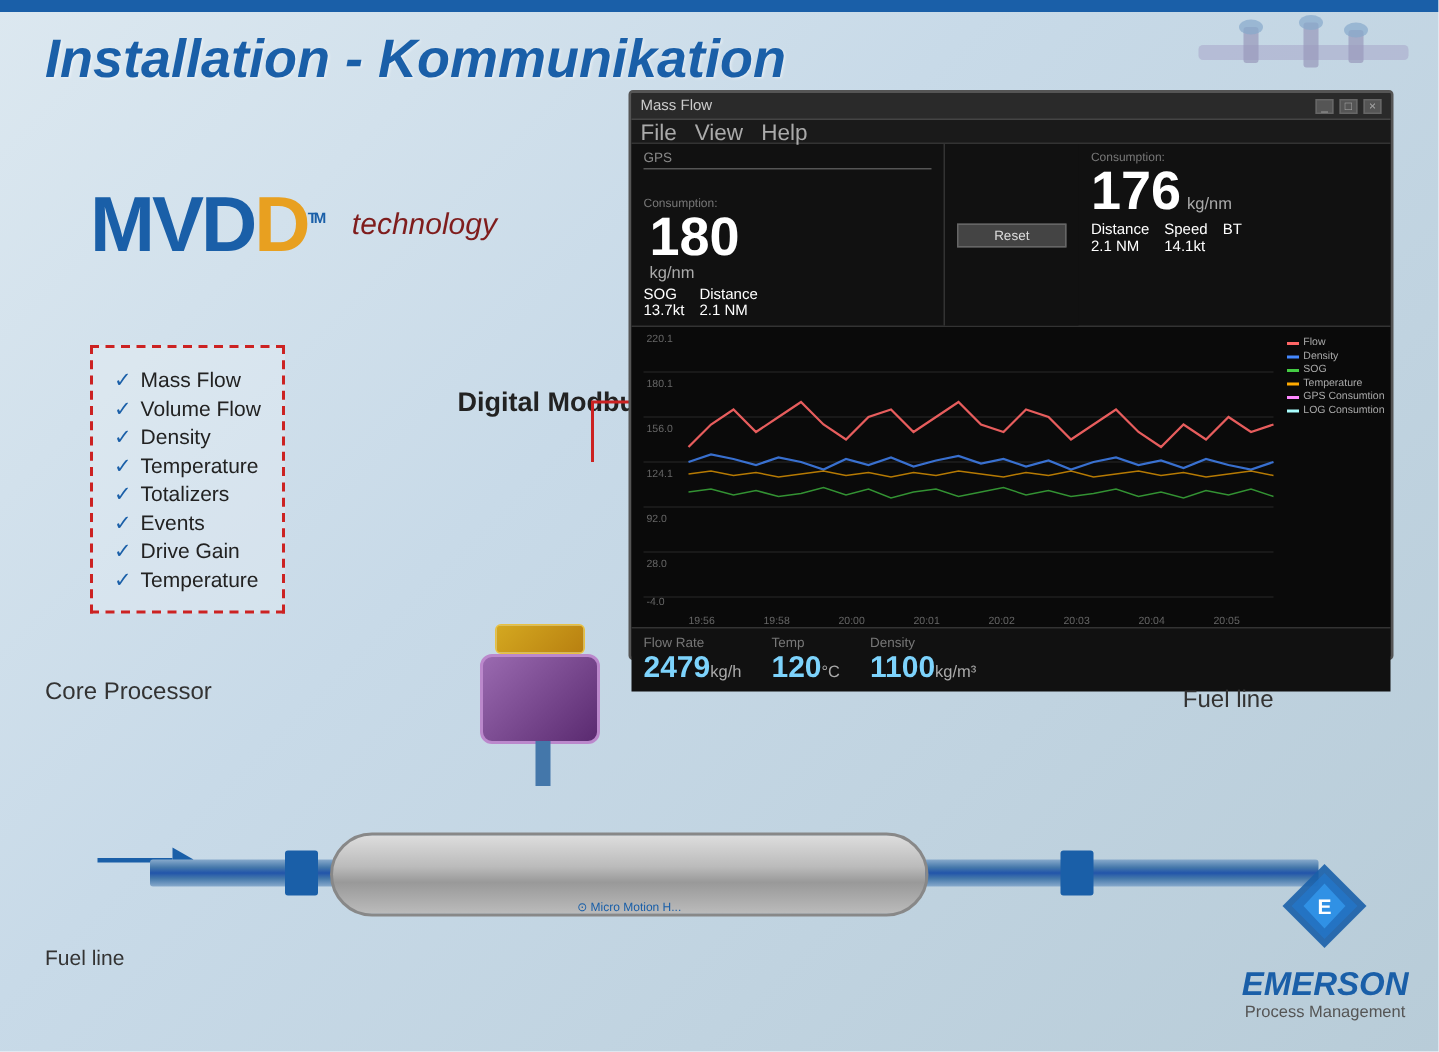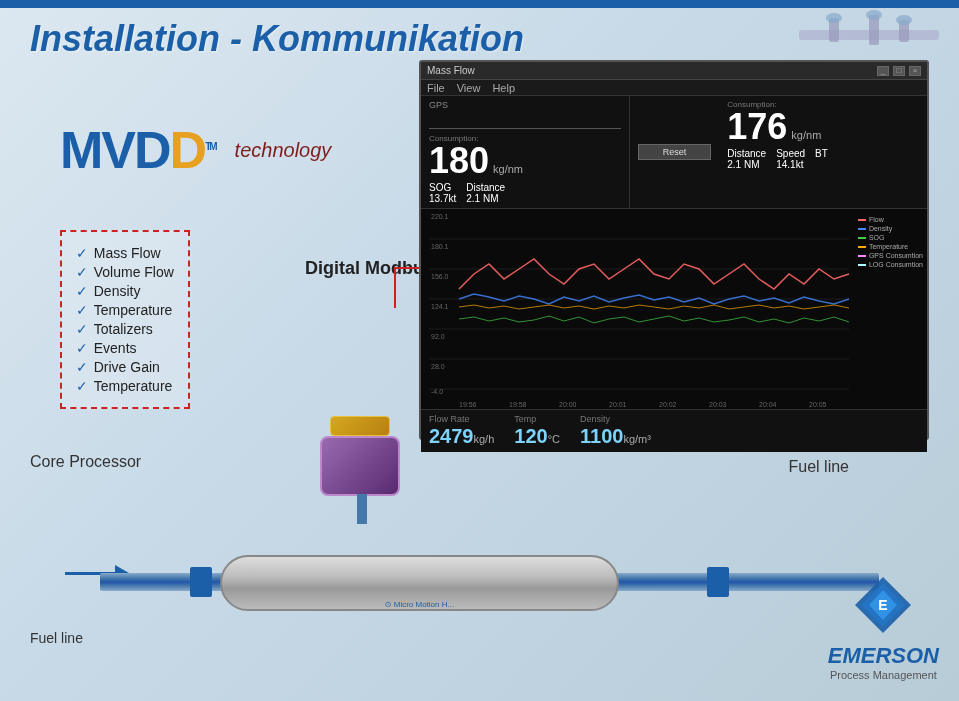--- a/index.html
+++ b/index.html
@@ -144,23 +144,23 @@
       color: #aaa;
       display: flex;
       align-items: center;
       justify-content: center;
       cursor: pointer;
     }
     .monitor-menu {
       background: #1a1a1a;
       height: 16px;
       display: flex;
-      align-items: center;
+      align-items: flex-start;
       padding: 0 6px;
-      font-size: 11px;
+      font-size: 15px;
       color: #aaa;
       gap: 12px;
       border-bottom: 1px solid #333;
     }
 
     
     .data-panels {
       display: flex;
       background: #111;
       border-bottom: 1px solid #333;
@@ -168,22 +168,22 @@
     .data-panel {
       flex: 1;
       padding: 4px 8px;
       border-right: 1px solid #333;
     }
     .data-panel:last-child { border-right: none; }
     .panel-title {
       font-size: 9px;
       color: #888;
       border-bottom: 1px solid #555;
-      padding-bottom: 18px;
-      margin-bottom: 5px;
+      padding-bottom: 2px;
+      margin-bottom: 18px;
     }
     .panel-label {
       font-size: 8px;
       color: #777;
     }
     .panel-big-num {
       font-size: 36px;
       font-weight: bold;
       color: #fff;
       line-height: 1;
@@ -514,21 +514,21 @@
     <span>File</span>
     <span>View</span>
     <span>Help</span>
   </div>
 
   <div class="data-panels">
 
     <div class="data-panel">
       <div class="panel-title">GPS</div>
       <div class="panel-label">Consumption:</div>
-      <div style="display:flex;align-items:baseline;">
+      <div style="display:flex;align-items:baseline;flex-direction:column;">
         <span class="panel-big-num">180</span>
         <span class="panel-unit">kg/nm</span>
       </div>
       <div class="panel-row">
         <div class="panel-cell">
           <span>SOG</span>
           <span>13.7kt</span>
         </div>
         <div class="panel-cell">
           <span>Distance</span>

